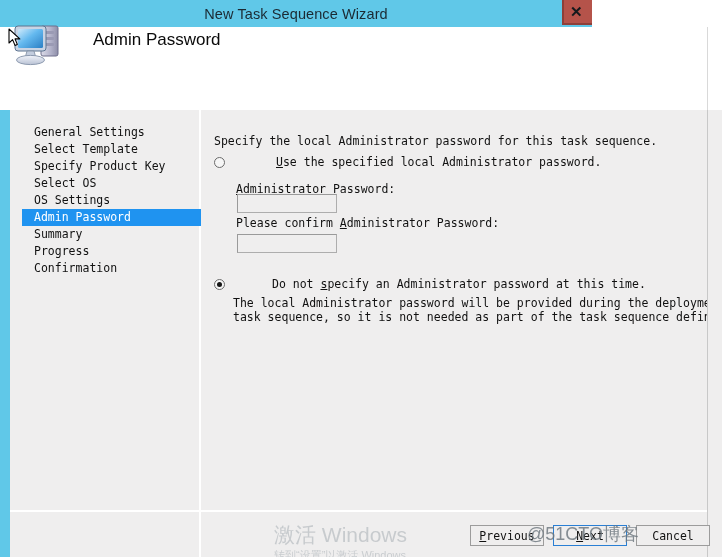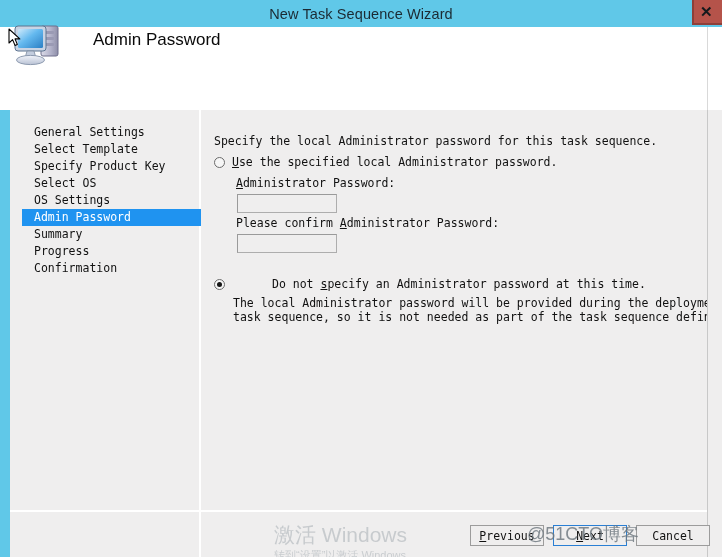--- a/index.html
+++ b/index.html
@@ -21,21 +21,21 @@
     width: 722px;
     height: 557px;
     background: #ffffff;
     overflow: hidden;
   }
 
   
   .titlebar {
     position: absolute;
     left: 0; top: 0;
-    width: 722px;
+    width: 592px;
     height: 27px;
     background: #60c8e8;
     display: flex;
     align-items: center;
     justify-content: center;
   }
   .titlebar-text {
     font-family: "Liberation Sans", sans-serif;
     font-size: 14.5px;
     color: #1b2a33;
@@ -222,21 +222,21 @@
     top: 11px;
     white-space: nowrap;
     margin-top: 13px;
   }
 
   .radio-row {
     position: absolute;
     display: flex;
     align-items: flex-start;
   }
-  .radio-row.one { left: 13px; top: 45px; }
+  .radio-row.one { left: 13px; top: 45px; gap: 44px; }
   .radio-row.two { left: 13px; top: 167px; gap: 40px; }
 
   .radio {
     width: 11px;
     height: 11px;
     border-radius: 50%;
     border: 1px solid #6b6b6b;
     background: #f6f6f6;
     box-sizing: border-box;
     margin-top: 2px;
@@ -254,21 +254,21 @@
     background: #161616;
   }
   .radio-label { white-space: nowrap; }
   .u { text-decoration: underline; }
 
   .field-label {
     position: absolute;
     left: 35px;
     white-space: nowrap;
   }
-  .field-label.pw1 { top: 66px; }
+  .field-label.pw1 { top: 72px; }
   .field-label.pw2 { top: 106px; }
 
   .text-input {
     position: absolute;
     left: 36px;
     width: 100px;
     height: 19px;
     background: #efeeee;
     border: 1px solid #adadad;
     border-top-color: #9a9a9a;

